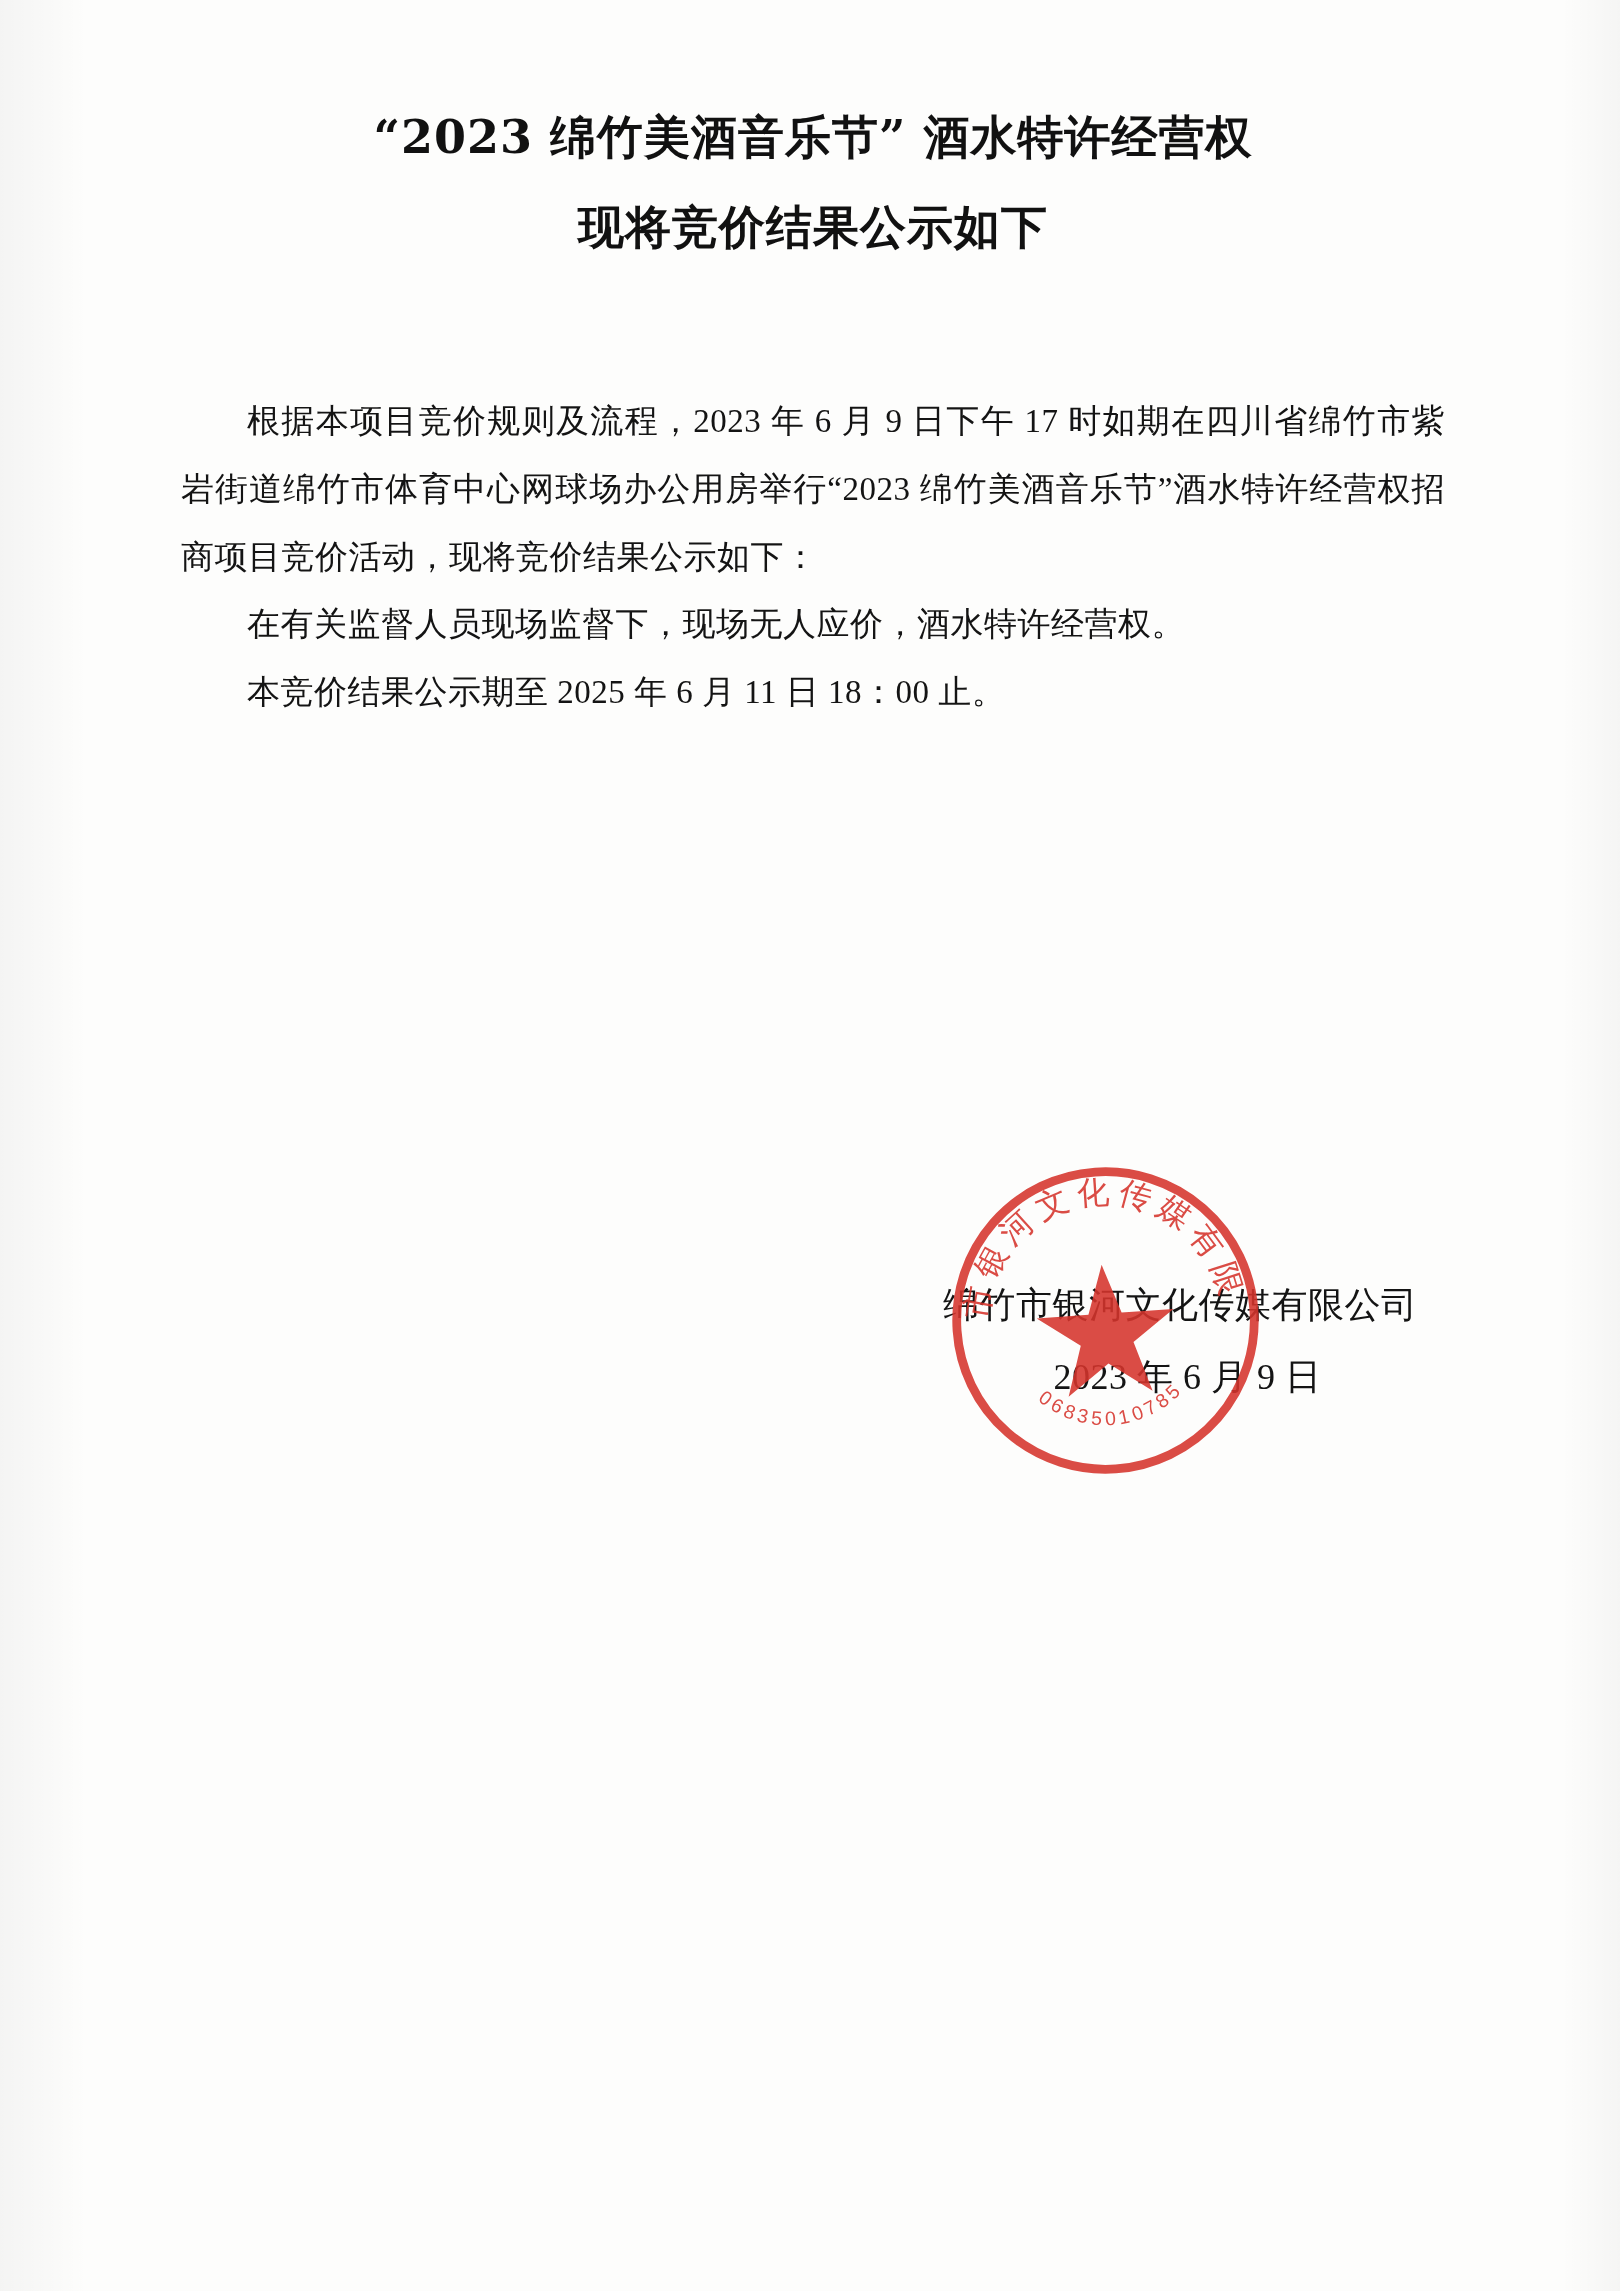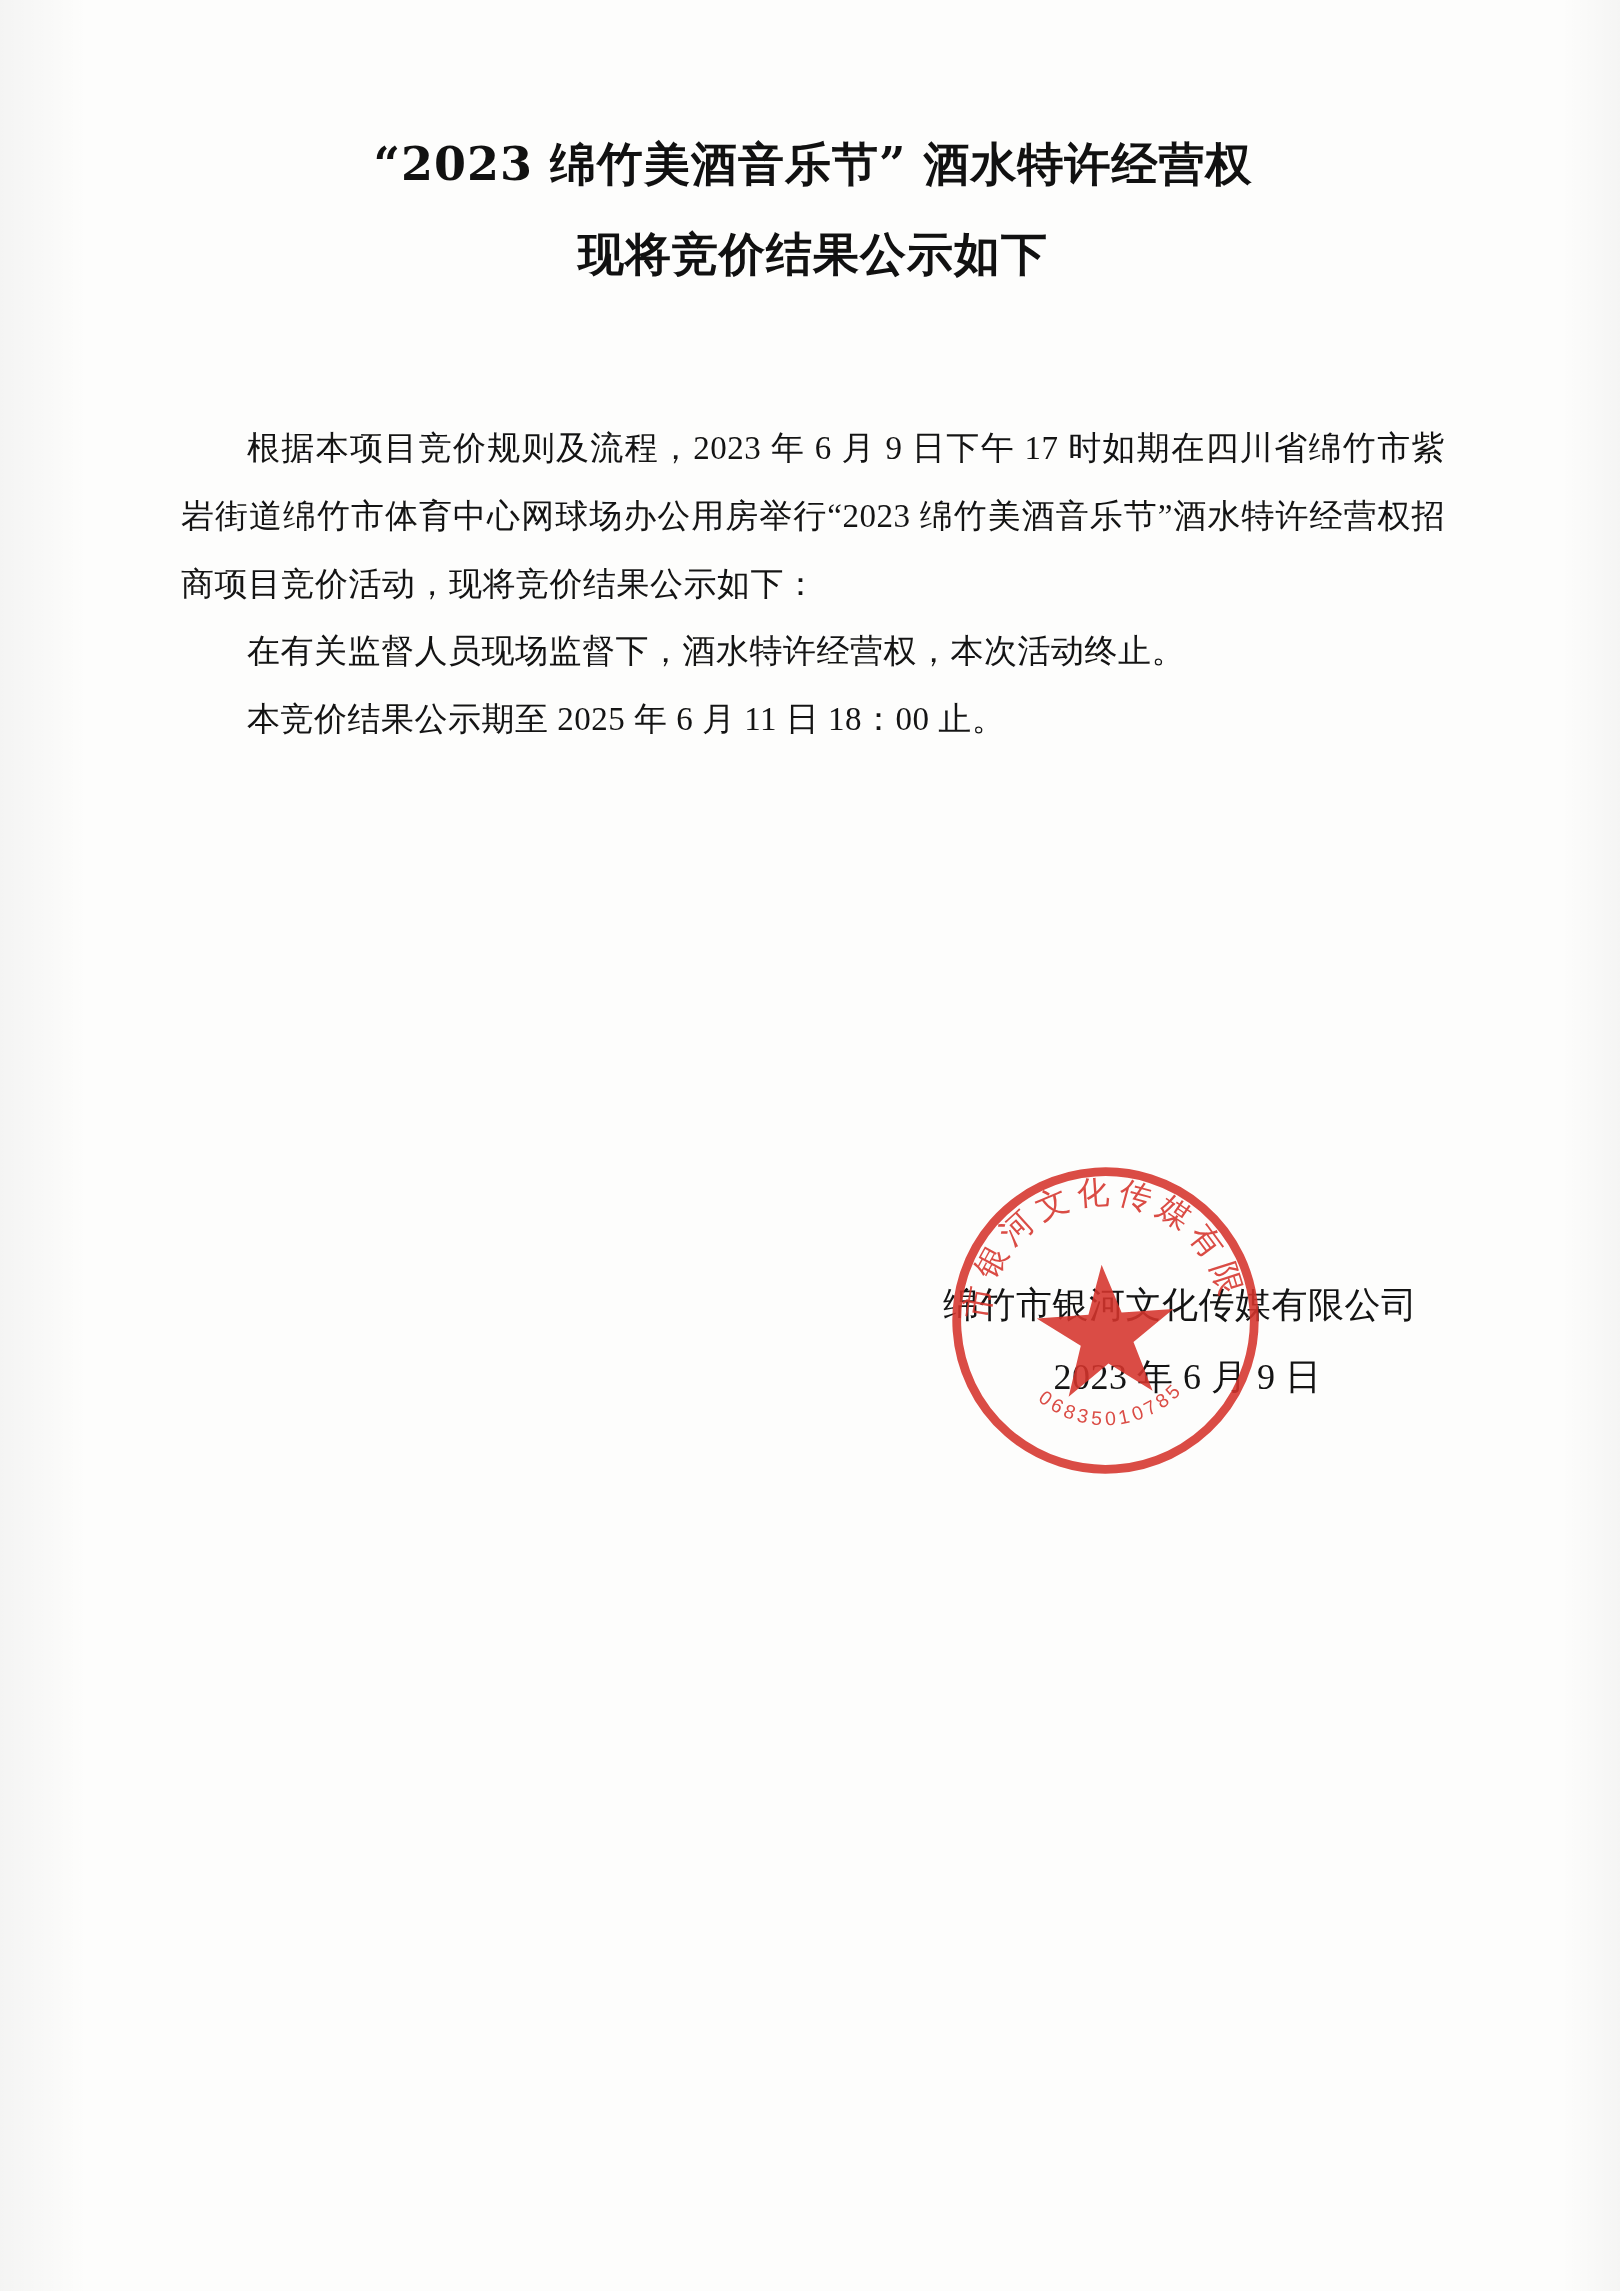--- a/index.html
+++ b/index.html
@@ -43,21 +43,21 @@
   .content {
     position: absolute;
     left: 181px;
     top: 0;
     width: 1264px;
     height: 100%;
   }
 
   .doc-title {
     margin: 0;
-    padding-top: 120px;
+    padding-top: 93px;
     text-align: center;
     font-family: "DejaVu Serif", "Liberation Serif", serif;
     font-weight: 700;
     font-size: 46px;
     line-height: 1.95;
     letter-spacing: 1px;
     color: #111;
   }
   .doc-title .line {
     display: block;
@@ -120,21 +120,21 @@
 <div class="page">
   <div class="content">
 
     <h1 class="doc-title">
       <span class="line">“2023 绵竹美酒音乐节” 酒水特许经营权</span>
       <span class="line">现将竞价结果公示如下</span>
     </h1>
 
     <div class="body-block">
       <p class="para">根据本项目竞价规则及流程，2023 年 6 月 9 日下午 17 时如期在四川省绵竹市紫岩街道绵竹市体育中心网球场办公用房举行“2023 绵竹美酒音乐节”酒水特许经营权招商项目竞价活动，现将竞价结果公示如下：</p>
-      <p class="para">在有关监督人员现场监督下，酒水特许经营权，本次活动终止。</p>
+      <p class="para">在有关监督人员现场监督下，现场无人应价，酒水特许经营权。</p>
       <p class="para">本竞价结果公示期至 2025 年 6 月 11 日 18：00 止。</p>
     </div>
 
     <div class="signature">
       <span class="sig-line">绵竹市银河文化传媒有限公司</span>
       <span class="sig-date">2023 年 6 月 9 日</span>
     </div>
 
     <div class="seal">
       <svg viewBox="0 0 330 330" xmlns="http://www.w3.org/2000/svg" aria-hidden="true">

